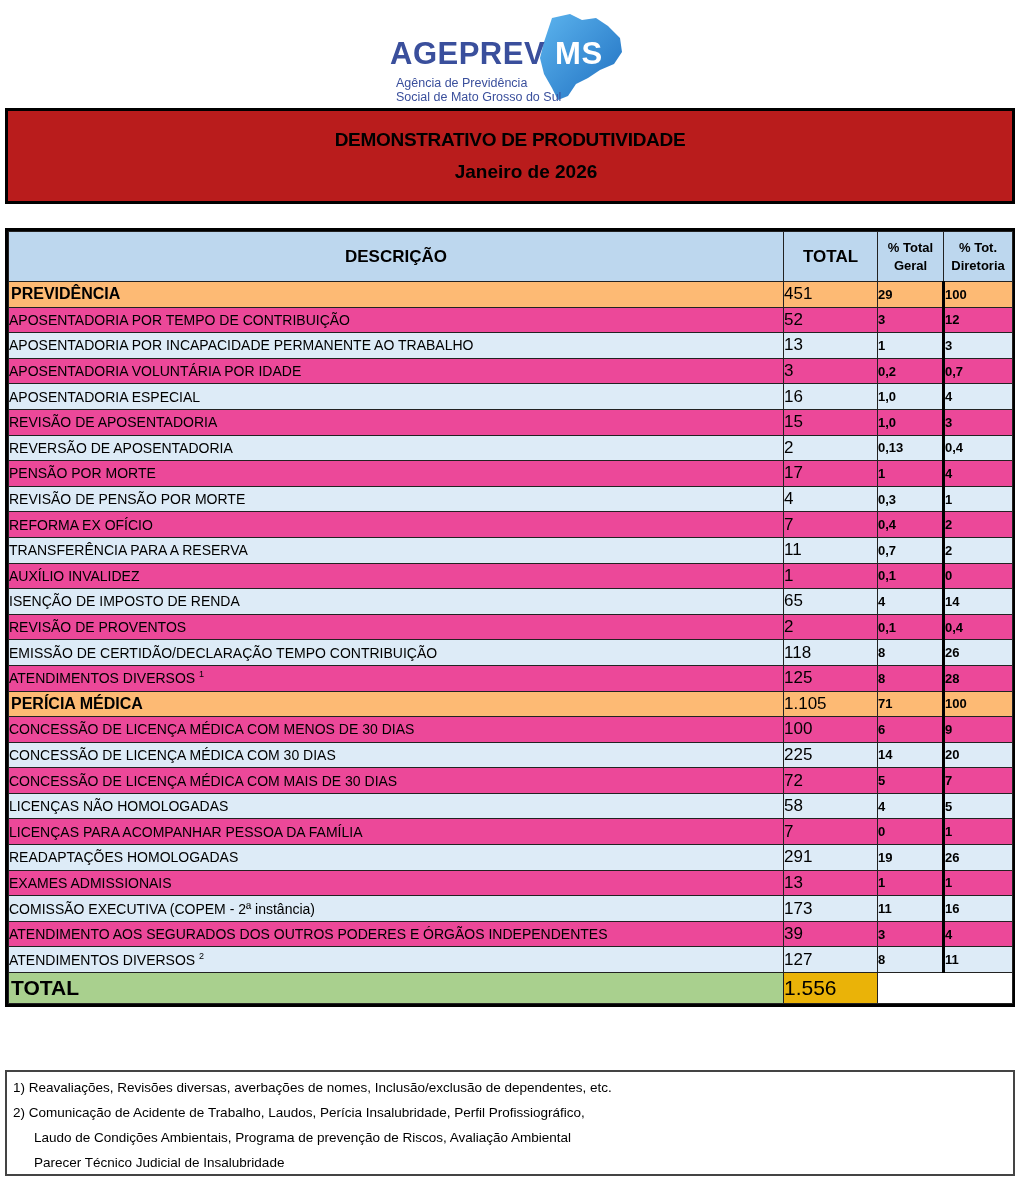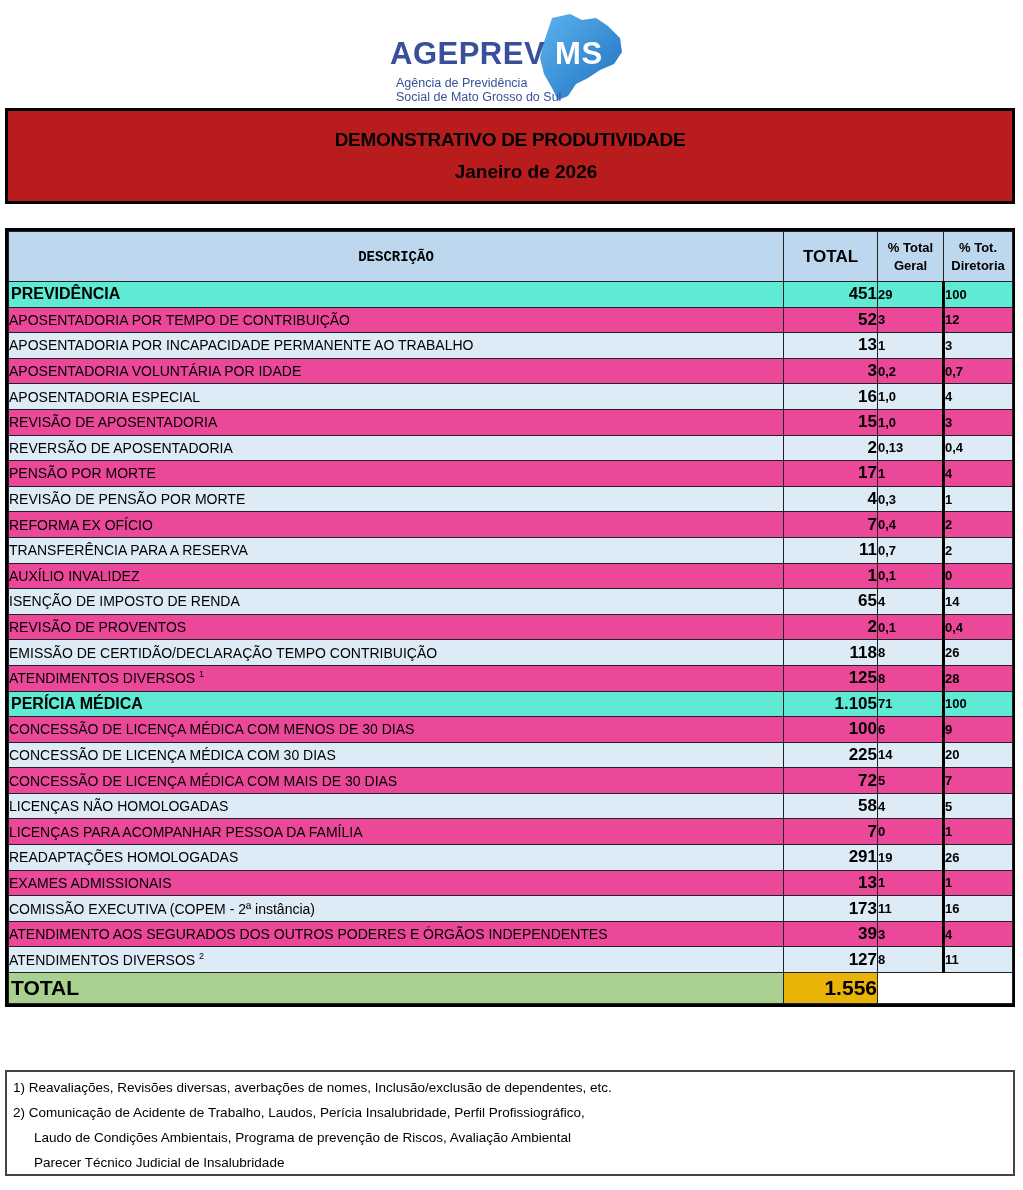--- a/index.html
+++ b/index.html
@@ -21,29 +21,29 @@
 
   
   .table-wrap { position:absolute; left:5px; top:228px; width:1010px; border:3px solid #000; box-sizing:border-box; }
   table.main { border-collapse:collapse; width:100%; table-layout:fixed; font-family:"Liberation Sans", sans-serif; }
   table.main col.c-desc { width:775px; }
   table.main col.c-total { width:94px; }
   table.main col.c-pg { width:66px; }
   table.main col.c-pd { width:69px; }
   table.main td, table.main th { border:1.5px solid #222; padding:0; height:25.6px; box-sizing:border-box; }
   table.main thead th { background:#bdd7ee; height:50px; font-weight:bold; }
-  th.h-desc { font-size:14px;font-family:Liberation Mono, monospace; }
+  th.h-desc { font-size:17px; }
   th.h-total { font-size:17px; }
   th.h-pct { font-size:13px; line-height:18px; }
   td.desc { padding-left:56px; font-size:14px; text-transform:none; white-space:nowrap; overflow:hidden; }
-  td.num { text-align:right; font-weight:bold; font-size:17px; }
+  td.num { text-align:left; font-weight:normal; font-size:17px; }
   td.pct { font-weight:bold; font-size:13px; }
   tr.alt td { background:#ddebf7; }
   tr.plain td { background:#ec4899; }
-  tr.section td { background:#5eead4; }
+  tr.section td { background:#fdba74; }
   tr.section td.desc { padding-left:2px; font-weight:bold; font-size:16px; }
   tr.section td.num { font-size:17px; }
   tr.grand td.desc { padding-left:2px; font-weight:bold; font-size:21px; background:#a9d08e; height:31px; }
   tr.grand td.num { background:#eab308; font-size:21px; }
   tr.grand td.blank { background:#fff; border-left:1.5px solid #222; }
   sup { font-size:9px; vertical-align:super; line-height:0; }
   td.pg-col { border-right:3px solid #000 !important; }
 
   
   .notes { position:absolute; left:5px; top:1070px; width:1010px; height:106px; border:2px solid #444; box-sizing:border-box; padding:3px 6px; font-family:"Liberation Sans", sans-serif; font-size:13.5px; }

